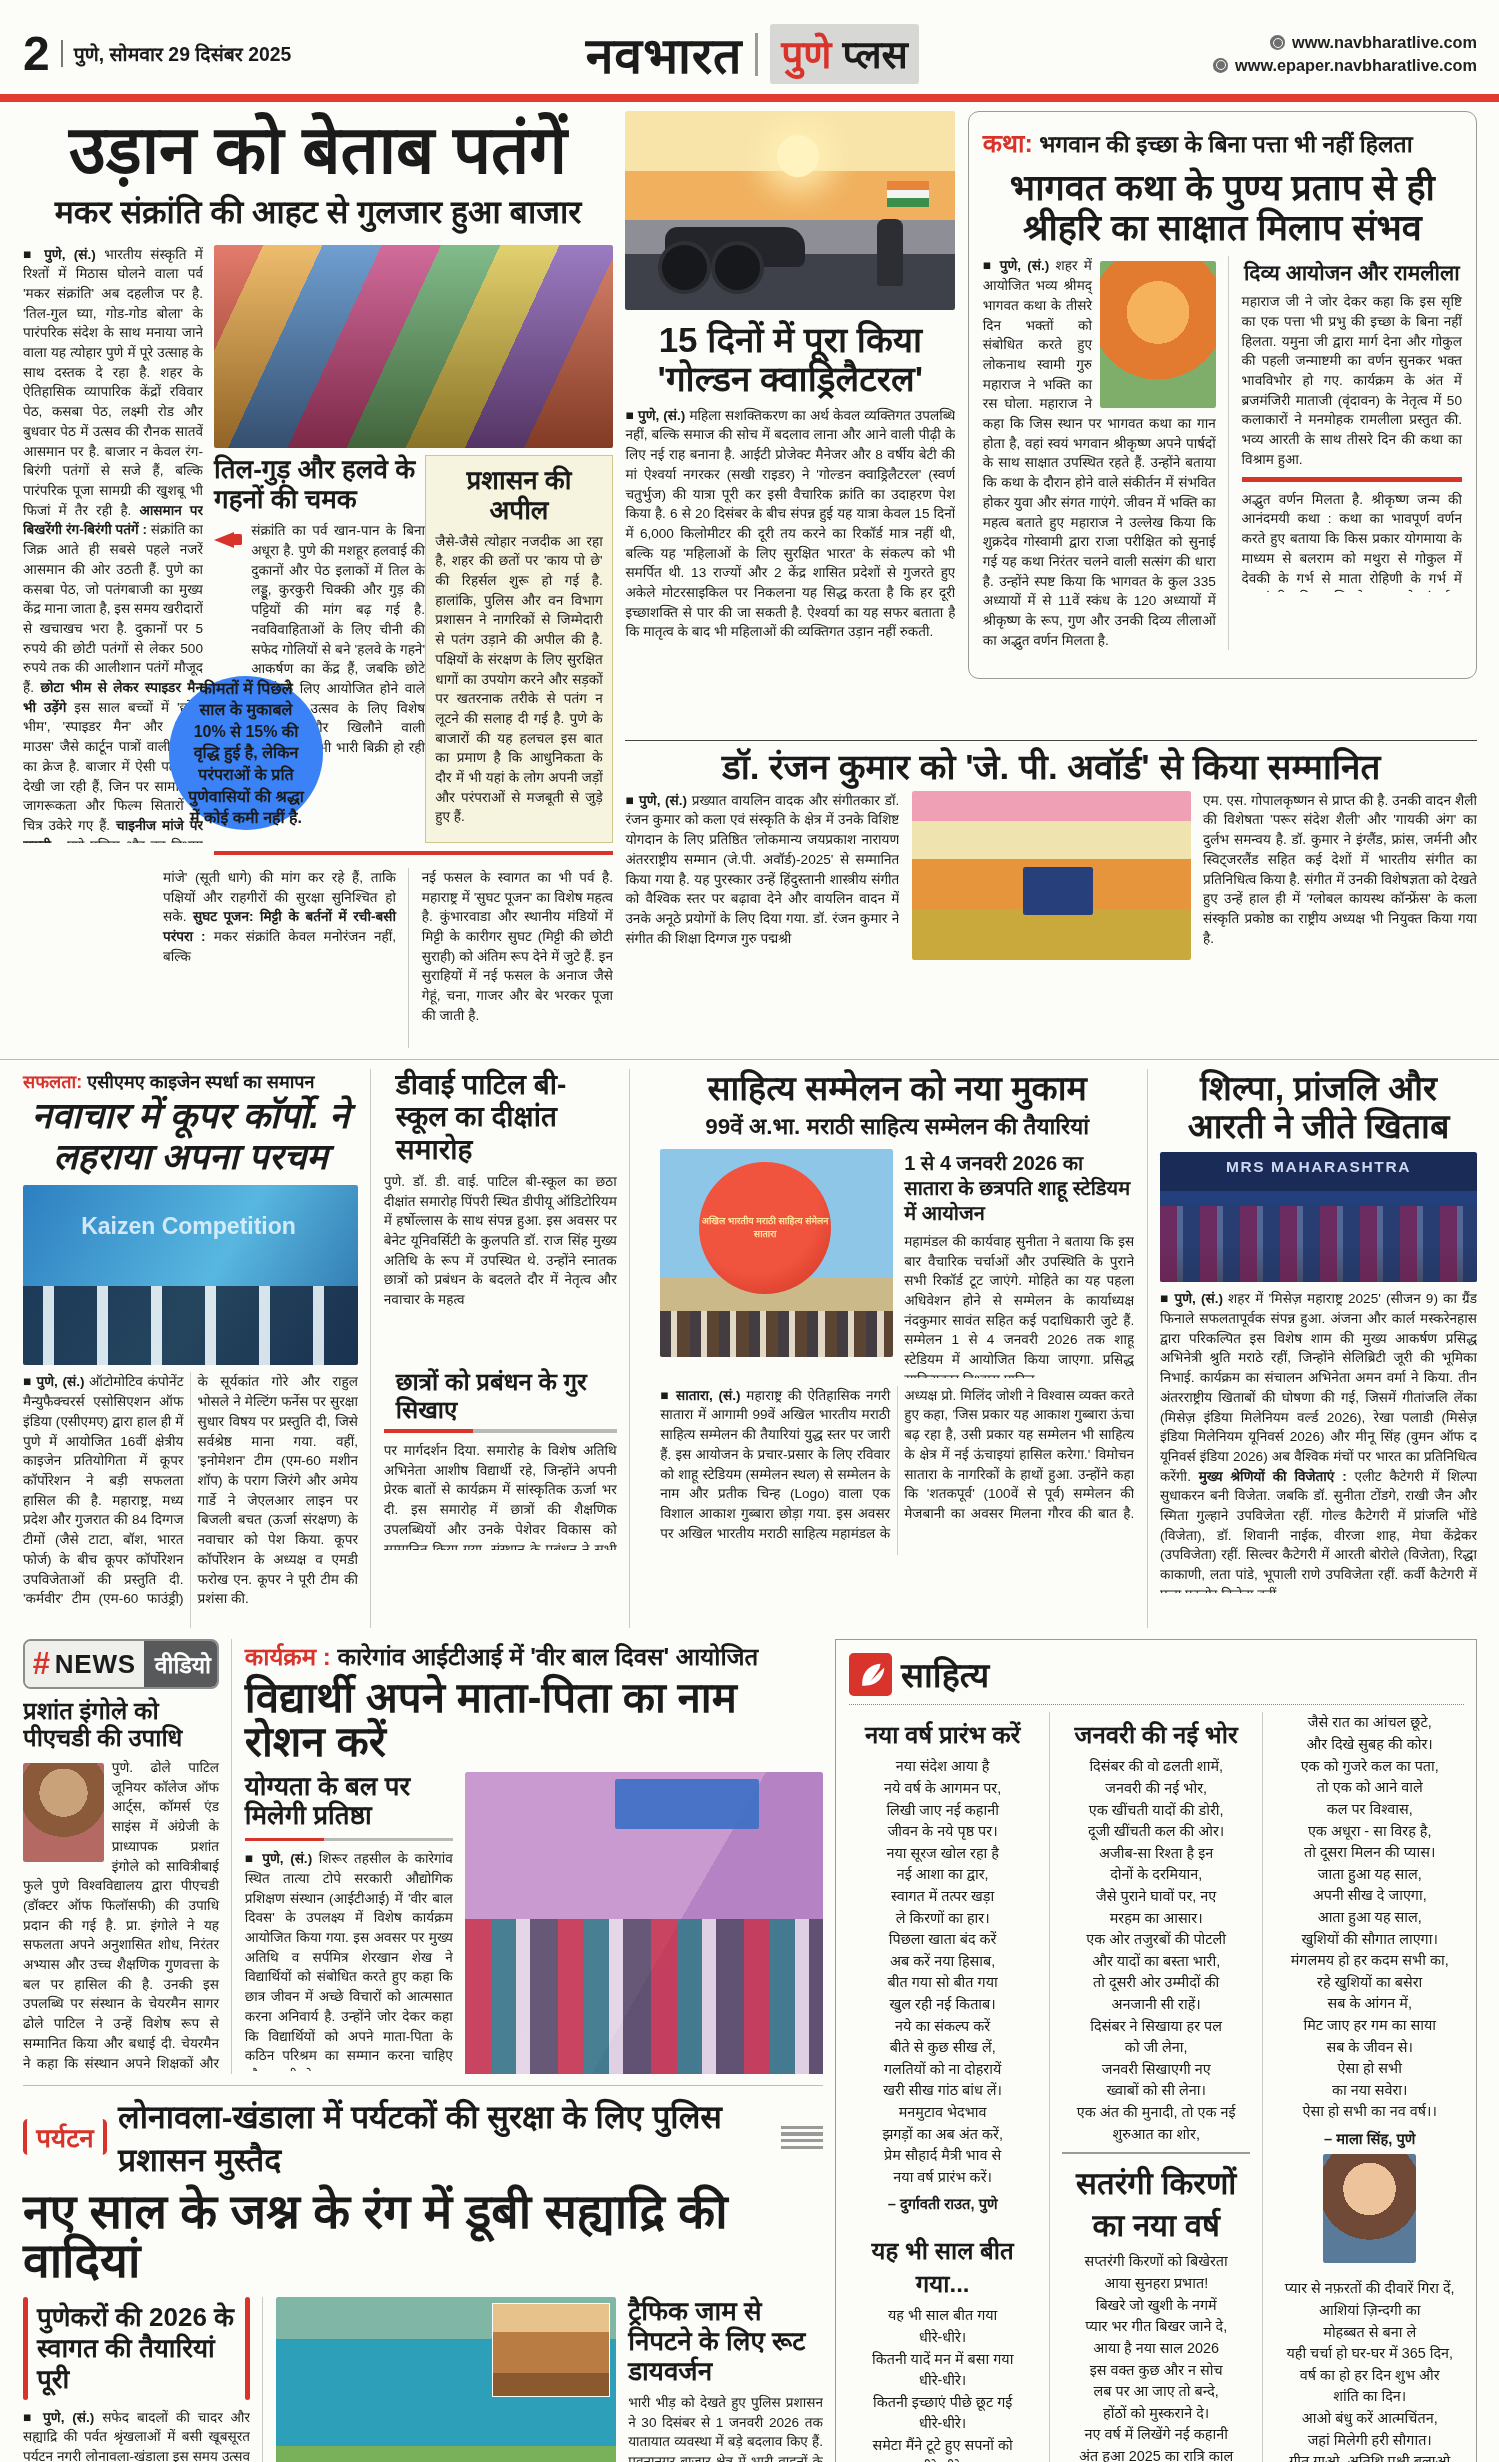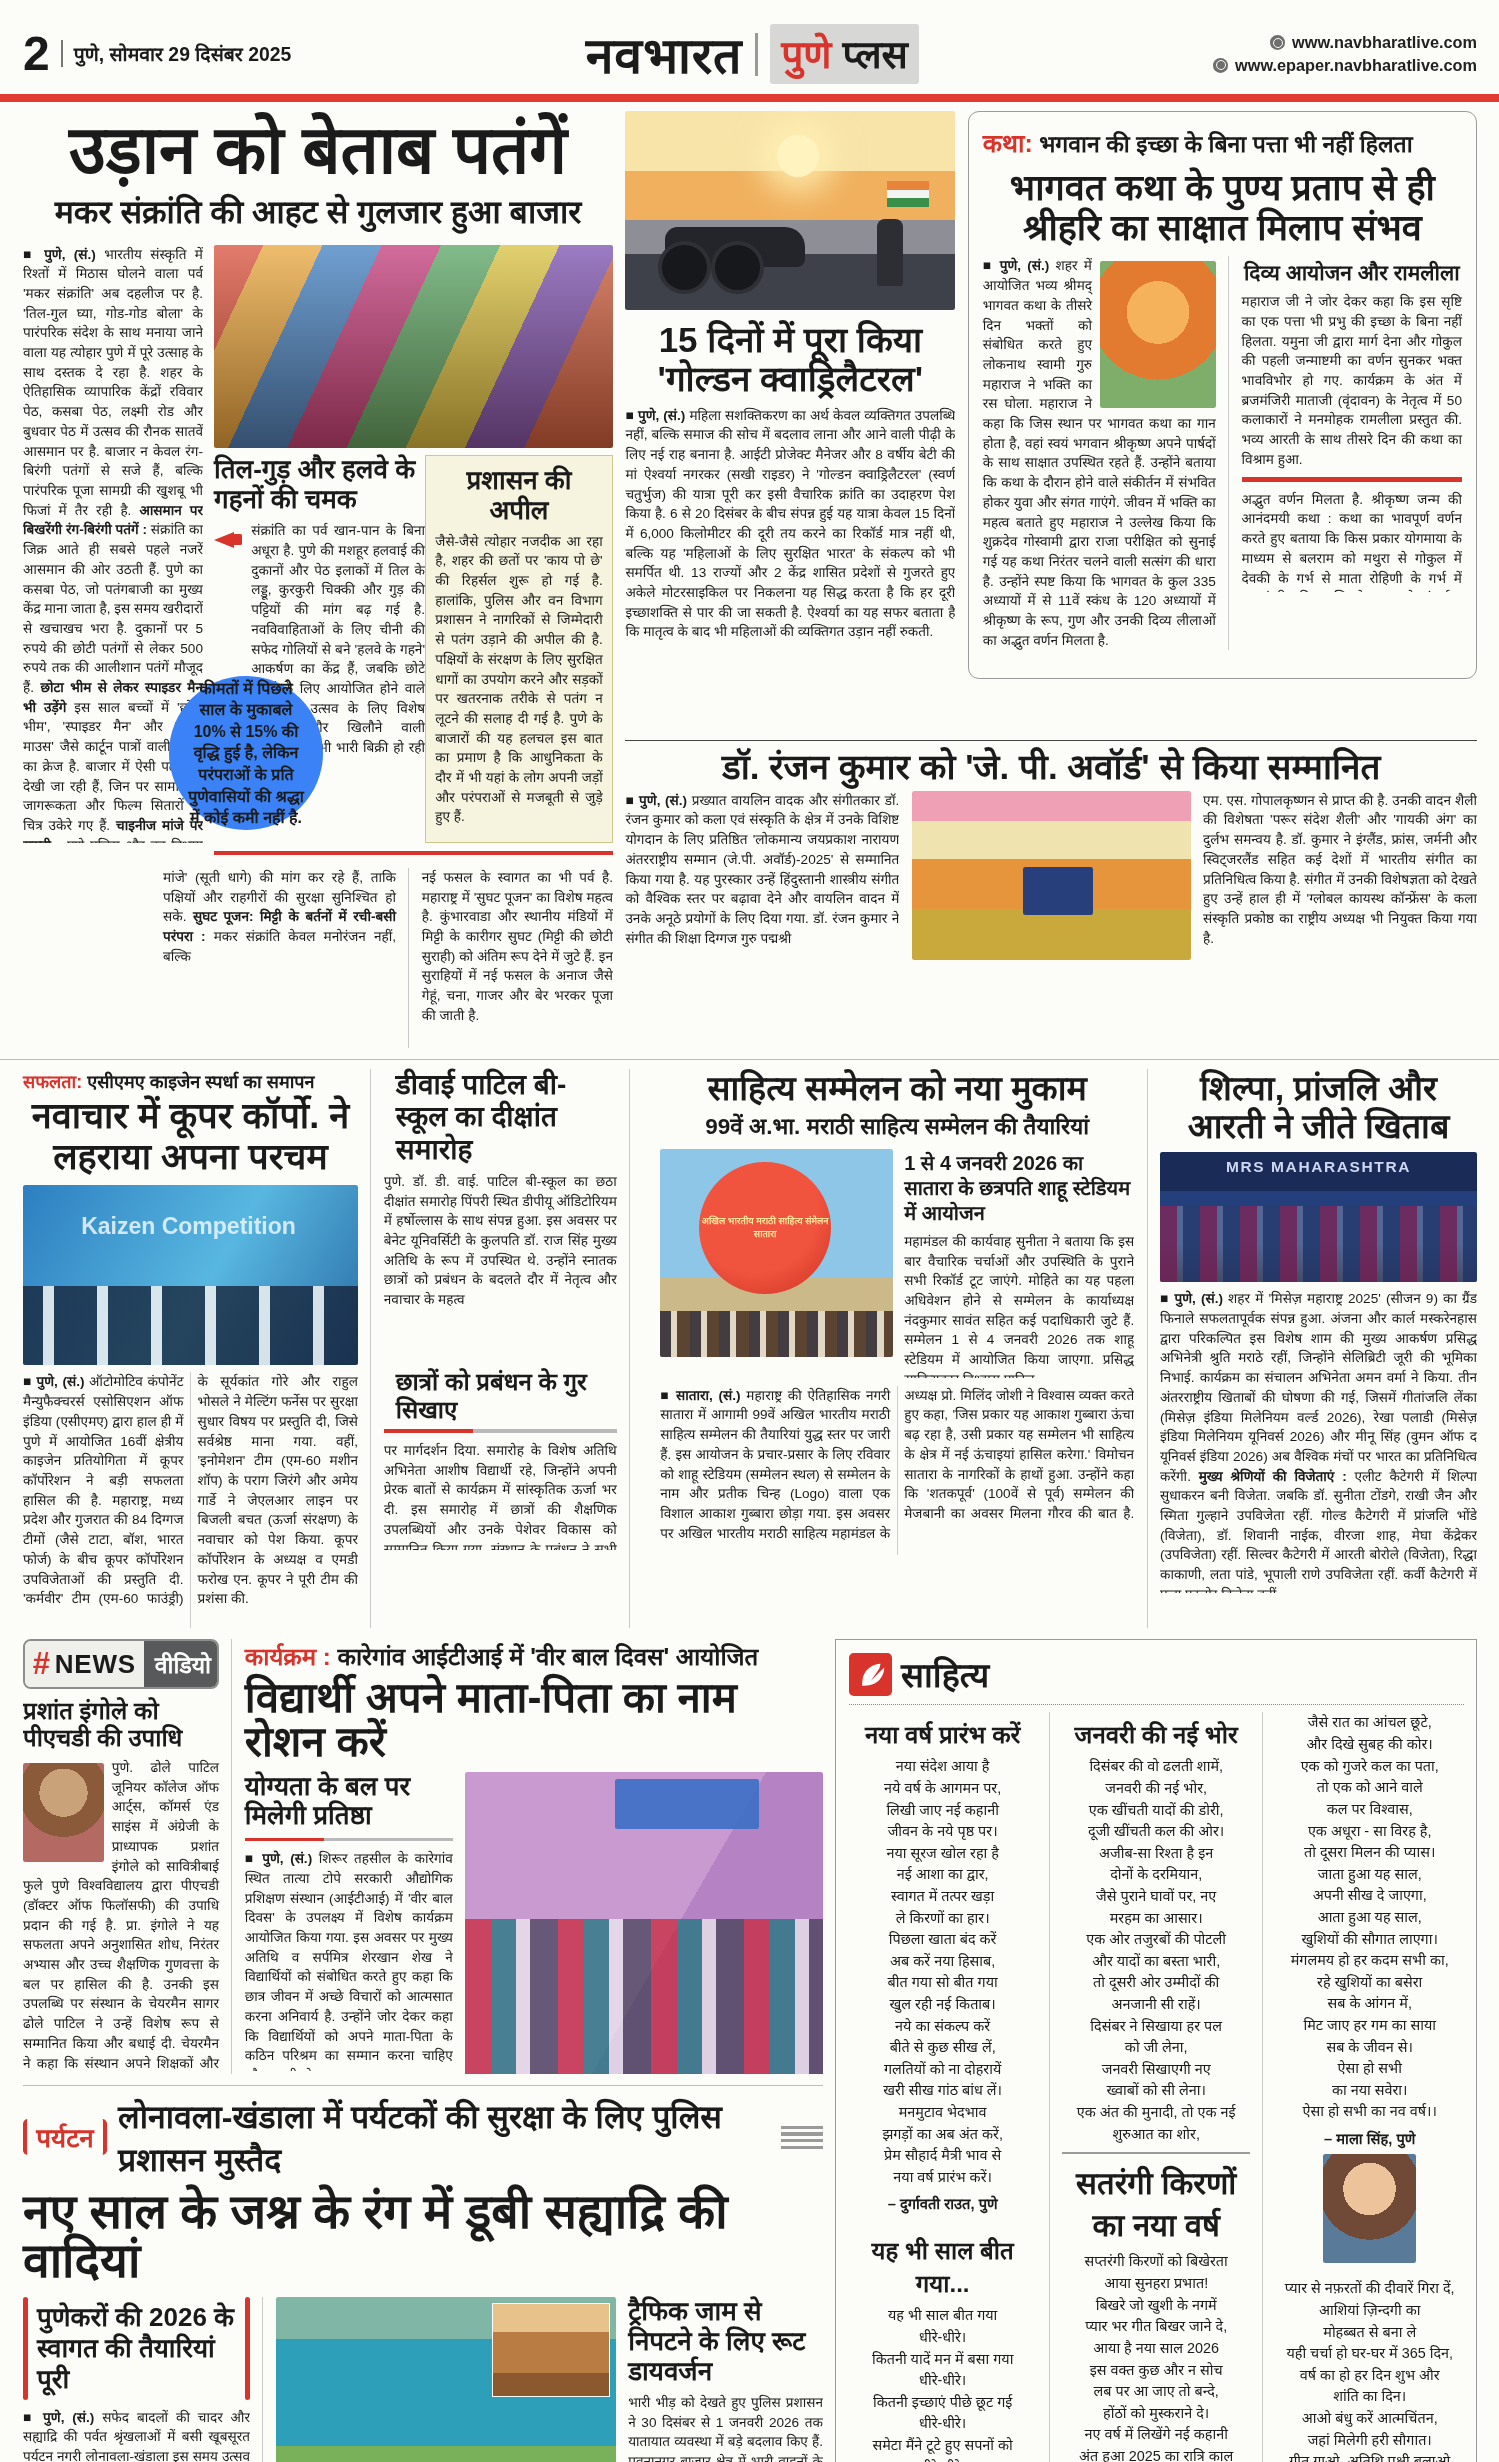--- a/index.html
+++ b/index.html
@@ -78,21 +78,21 @@
   
   .rajan{border-top:1.6px solid #444;padding-top:4.7px;}
   .rajan-row{display:flex;gap:12.4px;margin-top:4.7px;}
   .rajan-row .c{flex:1;height:169px;overflow:hidden;}
   .ph-award{width:279px;height:169px;flex:0 0 auto;background:linear-gradient(to bottom,#f0a0b4 0 18%,#efe3b0 18% 40%,#e7953c 40% 70%,#caa93c 70% 100%);}
   .ph-award::after{content:"";position:absolute;left:40%;top:45%;width:70px;height:48px;background:#27407c;border-radius:2.3px;}
   
   .row2{align-items:stretch;}
   .coop{width:335px;flex:0 0 auto;}
   .kick-line{font-size:18px;font-weight:800;margin-bottom:3.1px;}
-  .coop .h2{font-size:36px;margin:3.1px 0 7.8px;}
+  .coop .h2{font-size:36px;margin:3.1px 0 7.8px;font-style:italic;}
   .ph-kaizen{height:180px;background:linear-gradient(120deg,#2d7fc0,#58b7e0 55%,#2a6ea8);}
   .ph-kaizen .lbl{position:absolute;top:16%;left:0;right:4px;text-align:center;color:#eaf6ff;font-weight:800;font-size:23px;opacity:.85;}
   .ph-kaizen::after{content:"";position:absolute;bottom:0;left:0;right:0;height:44%;
      background:repeating-linear-gradient(to right,rgba(20,30,50,.75) 0 20px,rgba(240,240,240,.85) 20px 31px,rgba(20,30,50,.75) 31px 54px);}
   .coop-body{height:256px;overflow:hidden;margin-top:7.8px;}
   .dyp{width:233px;flex:0 0 auto;}
   .dyp .h3{font-size:28px;margin-left:12px;}
   .dyp-b1{height:196px;overflow:hidden;margin-top:6.2px;}
   .dyp-b2{height:109px;overflow:hidden;}
   .samm{width:474px;flex:0 0 auto;padding-left:30px;}

